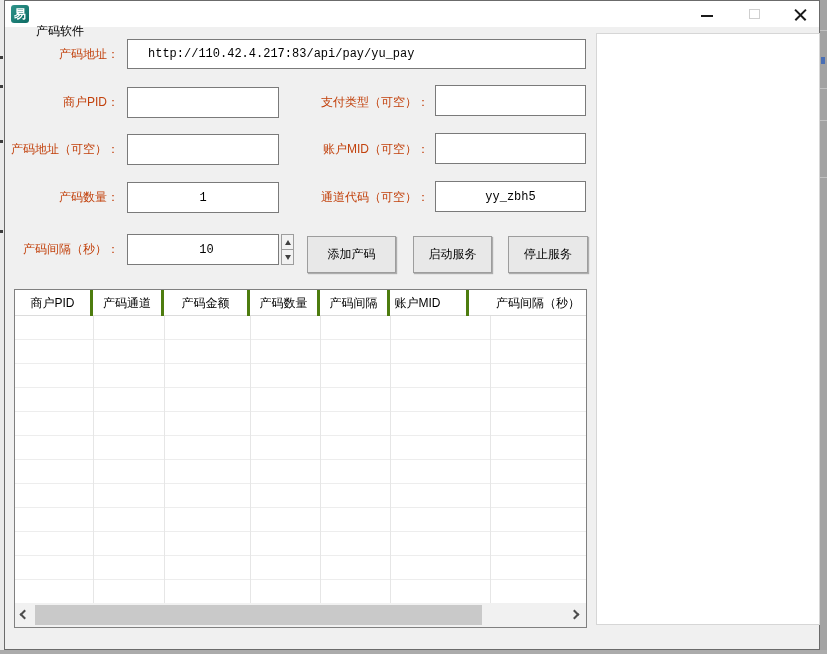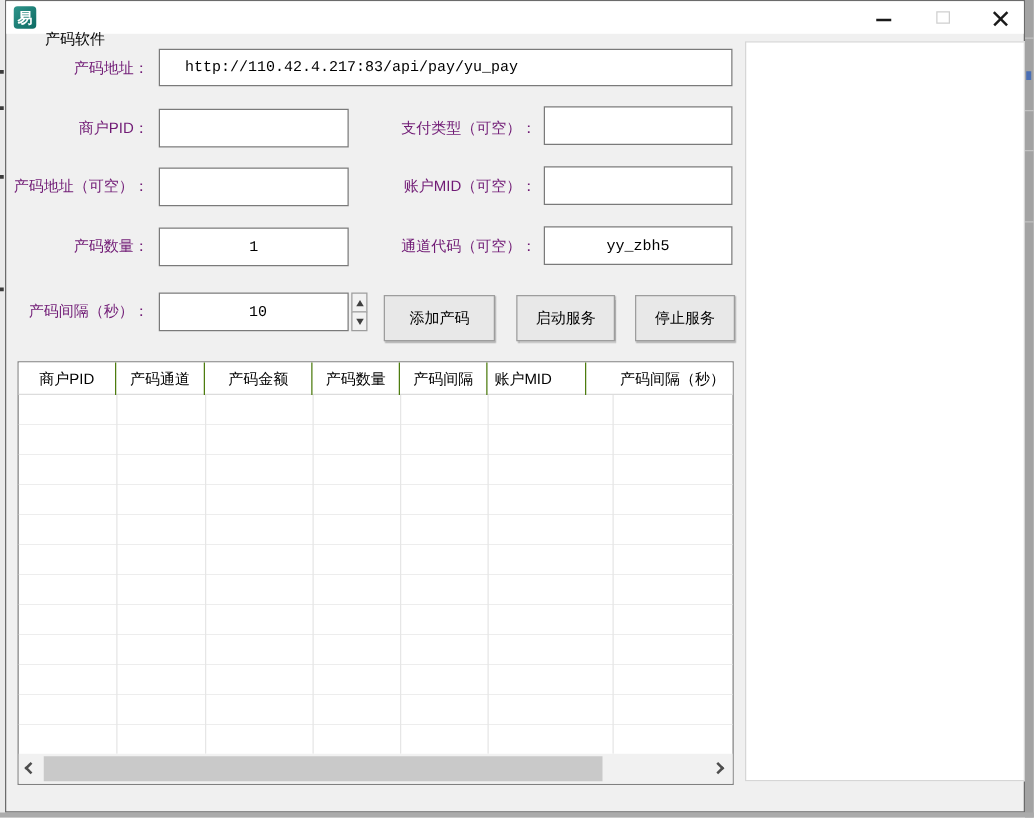--- a/index.html
+++ b/index.html
@@ -24,42 +24,42 @@
     color:#fff; font-size:12px; font-weight:bold; text-align:center; line-height:18px; }
   #title-text { left:31px; top:6px; font-size:12px; color:#000;margin-top:16px; }
   .capbtn { top:2px; width:36px; height:22px; }
   #btn-min { left:684px; } #btn-max { left:731px; } #btn-close { left:777px; }
   #min-glyph { left:12px; top:12px; width:12px; height:2px; background:#1a1a1a; }
   #max-glyph { left:13px; top:6px; width:11px; height:10px; border:1px solid #cfcfcf; background:#fff; }
   .x1,.x2 { position:absolute; left:11px; top:11px; width:15px; height:1.6px; background:#1a1a1a; }
   .x1 { transform:rotate(45deg); } .x2 { transform:rotate(-45deg); }
 
   
-  .flabel { font-size:12px; color:#701a75; text-align:right; }
+  .flabel { font-size:12px; color:#c2410c; text-align:right; }
   .tbox { position:absolute; border:1px solid #7a7a7a; background:#fff;
     font-family:"Liberation Mono","DejaVu Sans Mono",monospace; font-size:12px;
     color:#000; padding:0 5px; outline:none; }
   .ctr { text-align:center; }
   .spinbtn { left:276px; width:13px; height:16px; background:#f2f2f2;
     border:1px solid #9d9d9d; cursor:default; }
   .tri { position:absolute; left:3px; width:0; height:0; border-left:3px solid transparent;
     border-right:3px solid transparent; }
   .tri-up { top:5px; border-bottom:5px solid #404040; }
   .tri-dn { top:5px; border-top:5px solid #404040; }
   .pushbtn { position:absolute; top:235px; height:37px; background:#e8e8e8;
     border:1px solid #9d9d9d; box-shadow:1px 1px 1px rgba(0,0,0,0.28);
     font-size:12px; color:#000; text-align:center; line-height:35px; cursor:default; }
 
   
   #lv { left:9px; top:288px; width:573px; height:339px; background:#fff;
         border:1px solid #808080; }
   #lv-header { left:0; top:0; width:571px; height:26px; background:#ffffff;
         border-bottom:1px solid #dcdcdc; }
   .hcell { position:absolute; top:0; height:26px; font-size:12px; color:#000;
-        text-align:center; line-height:26px; border-right:1px solid #4d7c0f;
+        text-align:center; line-height:26px; border-right:3px solid #4d7c0f;
         overflow:hidden; white-space:nowrap; }
   #lv-body { left:0; top:26px; width:571px; height:287px;
     background:repeating-linear-gradient(to bottom, transparent 0, transparent 23px, #ededed 23px, #ededed 24px); }
   .vline { position:absolute; top:0; width:1px; height:287px; background:#e6e6e6; }
 
   
   #hscroll { left:0; top:313px; width:571px; height:24px; background:#f1f1f1; }
   .sb-arrow { top:0; width:18px; height:24px; }
   .chev { position:absolute; top:8px; width:7px; height:7px;
     border-left:2px solid #4d4d4d; border-bottom:2px solid #4d4d4d; }

